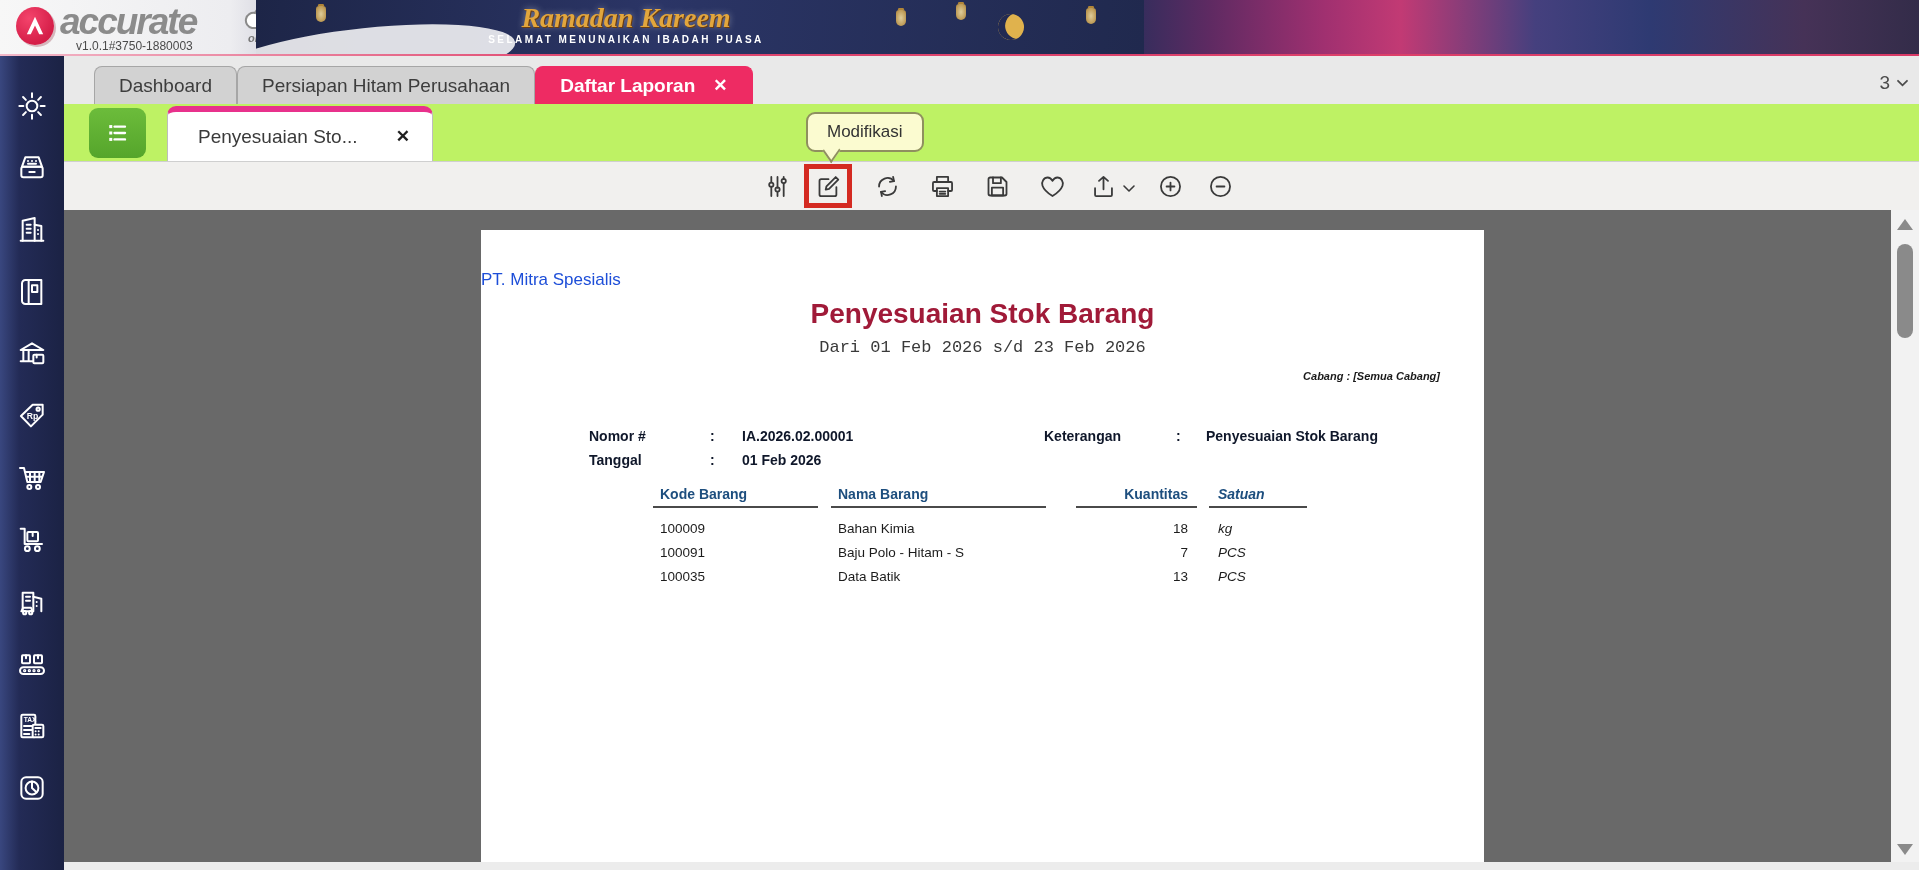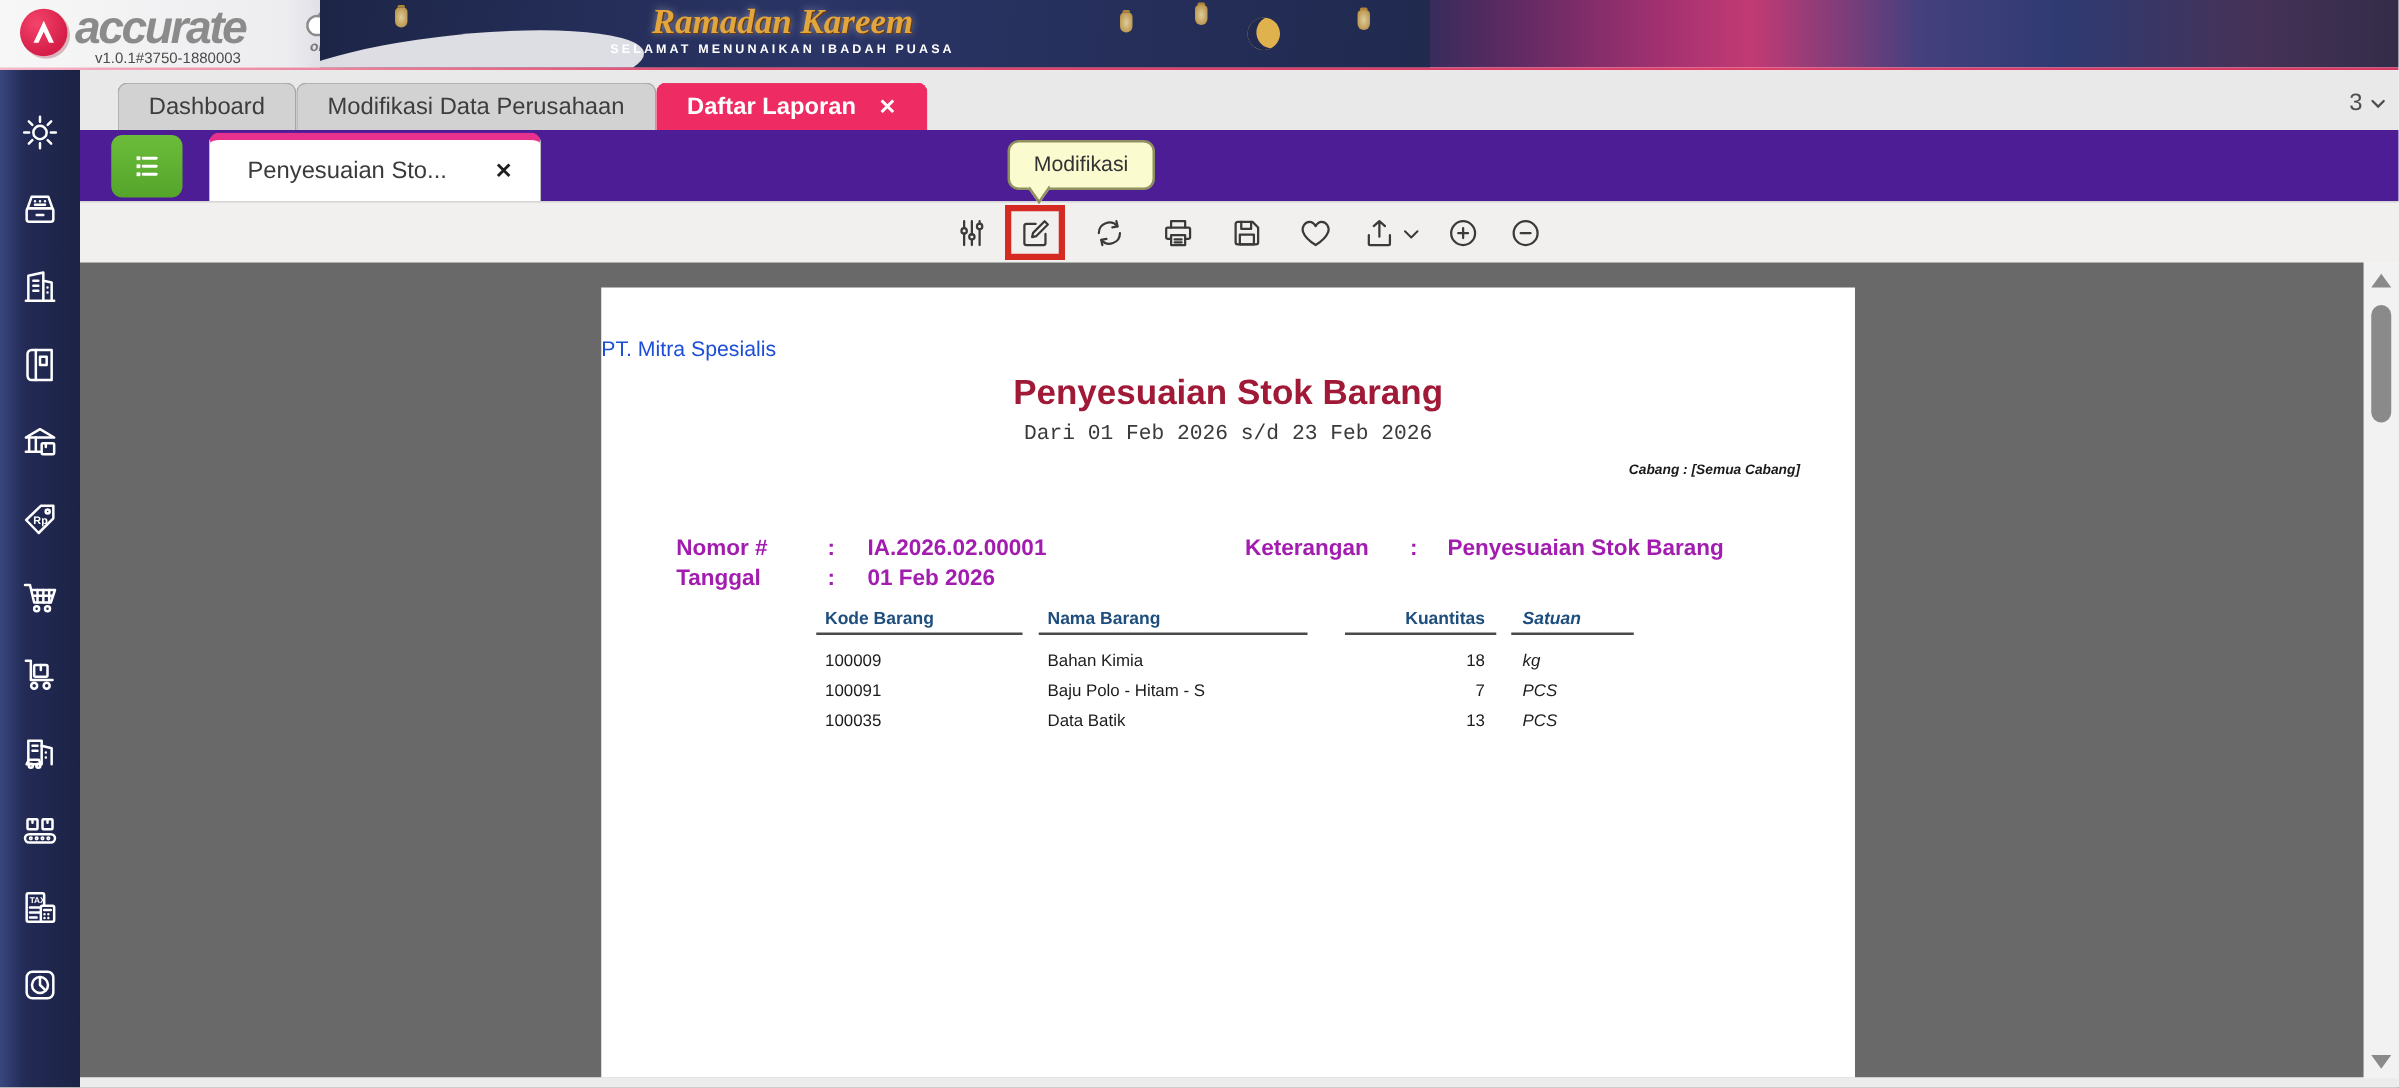--- a/index.html
+++ b/index.html
@@ -51,21 +51,21 @@
   .tabs { position:absolute; left:30px; bottom:0; display:flex; align-items:flex-end; }
   .tab { height:38px; padding:0 24px; display:flex; align-items:center; gap:18px;
     background:#d2d2d2; border:1px solid #a6a6a6; border-bottom:none; border-radius:8px 8px 0 0;
     font-size:19px; color:#3d3d3d; cursor:pointer; white-space:nowrap; }
   .tab.active { background:#ee2b63; border-color:#ee2b63; color:#fff; font-weight:bold; }
   .tab .tclose { font-size:17px; font-weight:bold; }
   .tab-overflow { position:absolute; right:10px; bottom:10px; display:flex; align-items:center; gap:6px;
     font-size:19px; color:#4c4c4c; cursor:pointer; }
 
   
-  .subtab-row { position:absolute; left:64px; top:104px; width:1855px; height:57px; background:#4c1d95;padding-left:20px; }
+  .subtab-row { position:absolute; left:64px; top:104px; width:1855px; height:57px; background:#bef264;padding-left:20px; }
   .list-btn { position:absolute; left:25px; top:4px; width:57px; height:50px; border-radius:9px;
     background:linear-gradient(#6cbc3b,#55a52b); display:flex; align-items:center; justify-content:center; cursor:pointer; }
   .subtab { position:absolute; left:103px; top:2px; width:266px; height:55px; background:#fff;
     border:1px solid #bdbdbd; border-bottom:none; border-top:6px solid #e8318c; border-radius:9px 9px 0 0;
     display:flex; align-items:center; padding:0 22px 0 30px; cursor:pointer; }
   .subtab-label { font-size:19px; color:#3a3a3a; flex:1; white-space:nowrap; overflow:hidden; }
   .subtab .tclose { font-size:17px; font-weight:bold; color:#1f1f1f; }
 
   
   .toolbar { position:absolute; left:64px; top:161px; width:1855px; height:49px;
@@ -84,21 +84,21 @@
   .report-area { position:absolute; left:64px; top:210px; width:1827px; height:652px; background:#696969; }
   .page { position:absolute; left:417px; top:20px; width:1003px; height:632px; background:#fff; }
   .rpt-company { position:absolute; left:0; top:40px; width:100%; text-align:left;
     font-family:Liberation Sans, sans-serif; font-size:17px; color:#1d4ed8; }
   .rpt-title { position:absolute; left:0; top:68px; width:100%; text-align:center;
     font-size:28px; font-weight:bold; color:#a01a38; }
   .rpt-period { position:absolute; left:0; top:108px; width:100%; text-align:center;
     font-family:"Liberation Mono", monospace; font-size:17px; color:#3a3a3a; }
   .rpt-branch { position:absolute; right:44px; top:140px; font-size:11px; font-style:italic;
     font-weight:bold; color:#1a1a1a;text-align:right; }
-  .fld { position:absolute; font-size:18px; font-weight:bold; color:#a21caf; white-space:nowrap; }
+  .fld { position:absolute; font-size:14px; font-weight:bold; color:#0f172a; white-space:nowrap;margin-left:48px; }
   .col { position:absolute; }
   .col-head { font-size:14px; font-weight:bold; color:#1d4e7e; border-bottom:2px solid #4a4a4a;
     height:22px; padding-left:7px; white-space:nowrap; }
   .col-head.right { text-align:right; padding-right:9px; padding-left:0; }
   .col-cells { margin-top:9px; }
   .col-cells div { height:24px; line-height:24px; font-size:13.5px; color:#1c1c1c;
     padding-left:7px; white-space:nowrap; }
   .col-cells.right div { text-align:right; padding-right:9px; padding-left:0; }
 
   
@@ -254,21 +254,21 @@
         </svg>
     </div>
   </div>
 
   <div class="tab-row">
     <div class="tabs">
       <div class="tab">
         <span>Dashboard</span>
       </div>
       <div class="tab">
-        <span>Modifikasi Data Perusahaan</span>
+        <span>Persiapan Hitam Perusahaan</span>
       </div>
       <div class="tab active">
         <span>Daftar Laporan</span>
         <span class="tclose">✕</span>
       </div>
     </div>
     <div class="tab-overflow">
       <span>3</span>
       <svg width="13" height="9" viewBox="0 0 14 10" fill="none" stroke="#4c4c4c" stroke-width="2" stroke-linecap="round">
           <path d="M2 2l5 5 5-5"></path>

